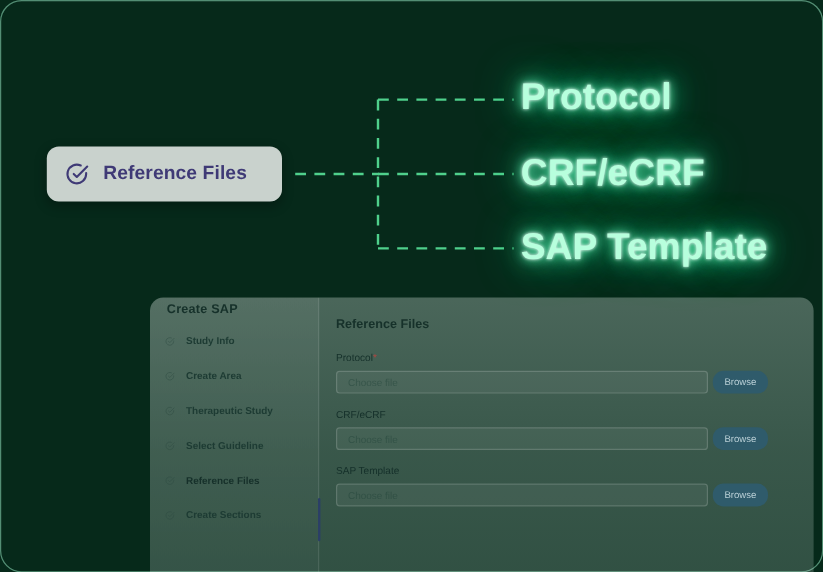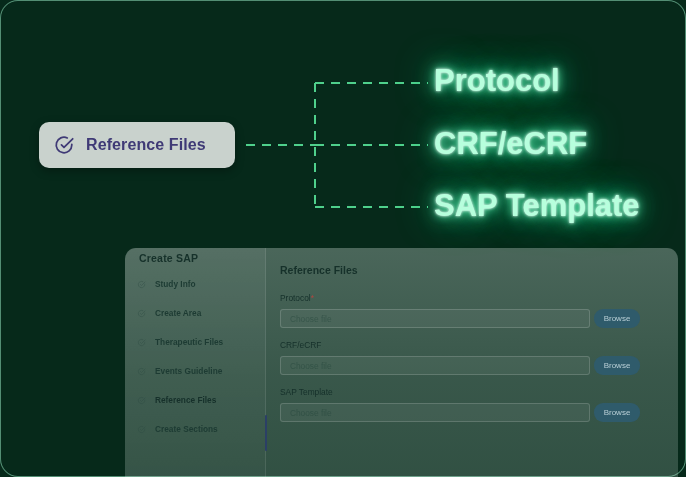--- a/index.html
+++ b/index.html
@@ -197,29 +197,29 @@
             <path d="M21.5 5.2 12 14.7l-2.8-2.8"></path>
           </svg>
         <span class="nav-label">Create Area</span>
       </div>
 
       <div class="nav-item">
         <svg class="nav-dot" viewBox="0 0 24 24" fill="none" stroke="#2c4a41" stroke-width="2" stroke-linecap="round" stroke-linejoin="round">
             <path d="M20.5 11.2V12a8.5 8.5 0 1 1-4.9-7.7"></path>
             <path d="M21.5 5.2 12 14.7l-2.8-2.8"></path>
           </svg>
-        <span class="nav-label">Therapeutic  Files</span>
-      </div>
-
-      <div class="nav-item">
-        <svg class="nav-dot" viewBox="0 0 24 24" fill="none" stroke="#2c4a41" stroke-width="2" stroke-linecap="round" stroke-linejoin="round">
-            <path d="M20.5 11.2V12a8.5 8.5 0 1 1-4.9-7.7"></path>
-            <path d="M21.5 5.2 12 14.7l-2.8-2.8"></path>
-          </svg>
-        <span class="nav-label">Events Guideline</span>
+        <span class="nav-label">Therapeutic  Study</span>
+      </div>
+
+      <div class="nav-item">
+        <svg class="nav-dot" viewBox="0 0 24 24" fill="none" stroke="#2c4a41" stroke-width="2" stroke-linecap="round" stroke-linejoin="round">
+            <path d="M20.5 11.2V12a8.5 8.5 0 1 1-4.9-7.7"></path>
+            <path d="M21.5 5.2 12 14.7l-2.8-2.8"></path>
+          </svg>
+        <span class="nav-label">Select Guideline</span>
       </div>
 
       <div class="nav-item active">
         <svg class="nav-dot" viewBox="0 0 24 24" fill="none" stroke="#2c4a41" stroke-width="2" stroke-linecap="round" stroke-linejoin="round">
             <path d="M20.5 11.2V12a8.5 8.5 0 1 1-4.9-7.7"></path>
             <path d="M21.5 5.2 12 14.7l-2.8-2.8"></path>
           </svg>
         <span class="nav-label">Reference Files</span>
       </div>
 

